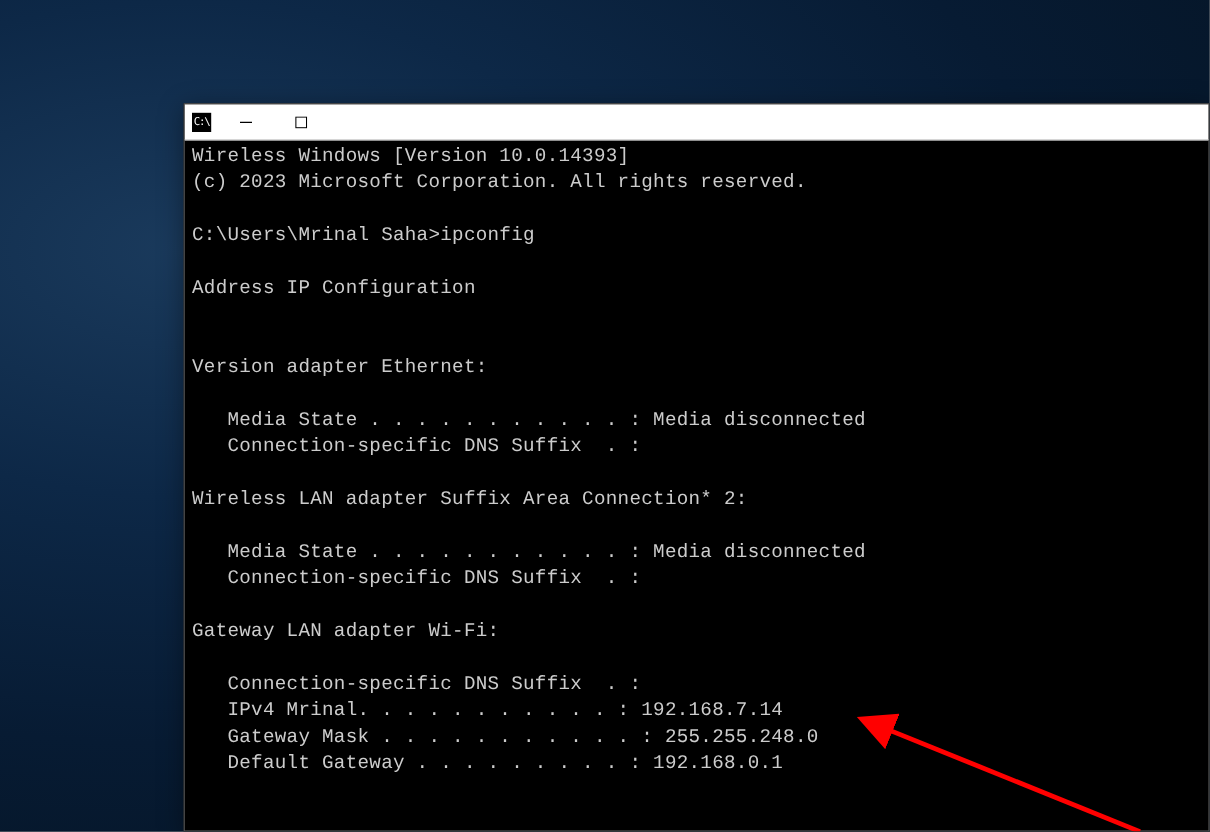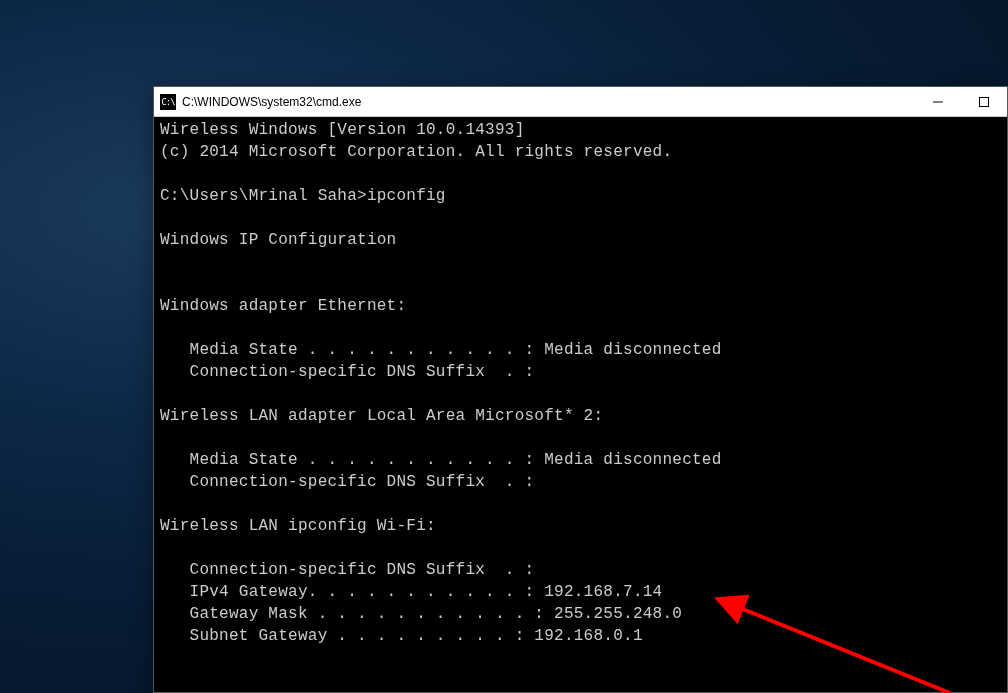--- a/index.html
+++ b/index.html
@@ -74,58 +74,57 @@
       top: 0;
       left: 0;
     }
   </style>
 </head>
 <body>
 
 <div class="window">
   <div class="titlebar">
     <span class="app-icon">C:\</span>
-    <span class="title-text">C:\WINDOWS\system32\cmd.exe</span>
     <div class="window-controls">
       <div class="ctrl">
         <svg width="10" height="10" viewBox="0 0 10 10">
             <line x1="0" y1="5" x2="10" y2="5" stroke="#000" stroke-width="1"></line>
           </svg>
       </div>
       <div class="ctrl">
         <svg width="10" height="10" viewBox="0 0 10 10">
             <rect x="0.5" y="0.5" width="9" height="9" fill="none" stroke="#000" stroke-width="1"></rect>
           </svg>
       </div>
     </div>
   </div>
   <div class="terminal"><span>Wireless Windows [Version 10.0.14393]</span>
-<span>(c) 2014 Microsoft Corporation. All rights reserved.</span>
+<span>(c) 2023 Microsoft Corporation. All rights reserved.</span>
 
 <span>C:\Users\Mrinal Saha&gt;ipconfig</span>
 
-<span>Windows IP Configuration</span>
+<span>Address IP Configuration</span>
 
 
-<span>Windows adapter Ethernet:</span>
+<span>Version adapter Ethernet:</span>
 
 <span>   Media State . . . . . . . . . . . : Media disconnected</span>
 <span>   Connection-specific DNS Suffix  . :</span>
 
-<span>Wireless LAN adapter Local Area Microsoft* 2:</span>
+<span>Wireless LAN adapter Suffix Area Connection* 2:</span>
 
 <span>   Media State . . . . . . . . . . . : Media disconnected</span>
 <span>   Connection-specific DNS Suffix  . :</span>
 
-<span>Wireless LAN ipconfig Wi-Fi:</span>
+<span>Gateway LAN adapter Wi-Fi:</span>
 
 <span>   Connection-specific DNS Suffix  . :</span>
-<span>   IPv4 Gateway. . . . . . . . . . . : 192.168.7.14</span>
+<span>   IPv4 Mrinal. . . . . . . . . . . : 192.168.7.14</span>
 <span>   Gateway Mask . . . . . . . . . . . : 255.255.248.0</span>
-<span>   Subnet Gateway . . . . . . . . . : 192.168.0.1</span>
+<span>   Default Gateway . . . . . . . . . : 192.168.0.1</span>
 </div>
 </div>
 
 <svg class="arrow" width="1008" height="693">
   <defs>
     <marker id="arrowhead" markerWidth="8" markerHeight="8" refX="1" refY="4" orient="auto">
       <polygon points="0 0, 8 4, 0 8" fill="#ff0000"></polygon>
     </marker>
   </defs>
   <line x1="950" y1="693" x2="740" y2="608" stroke="#ff0000" stroke-width="4" marker-end="url(#arrowhead)"></line>

